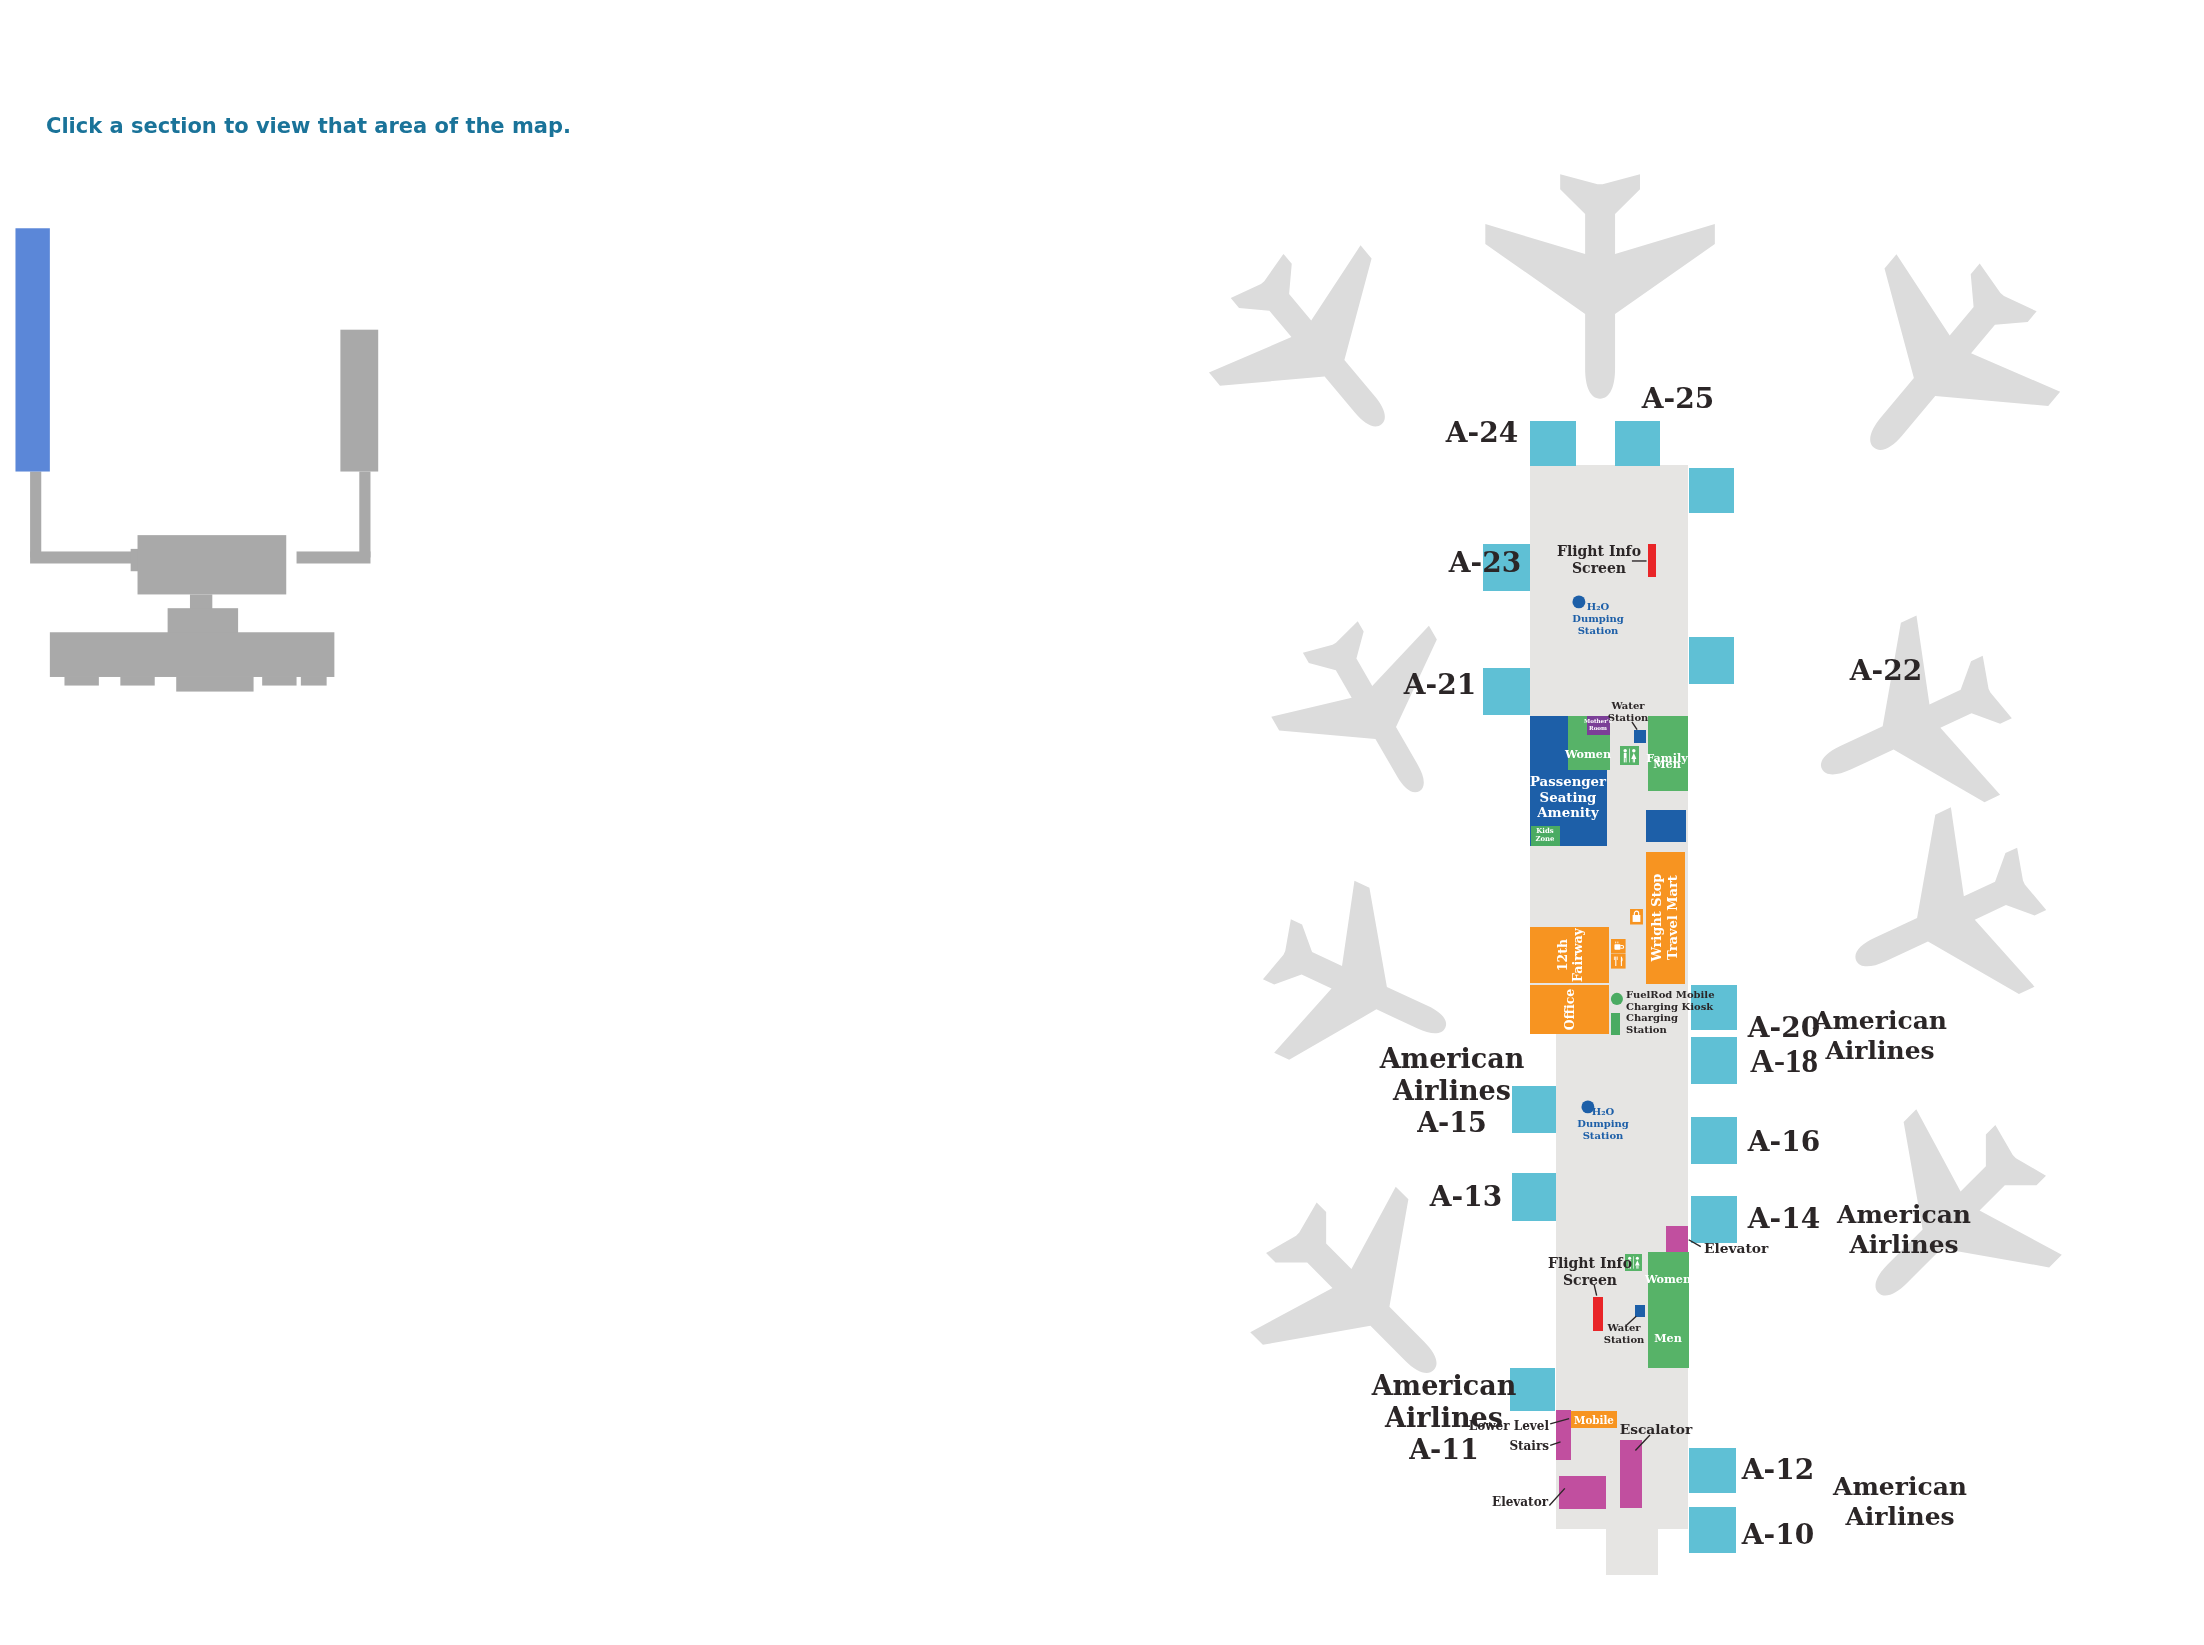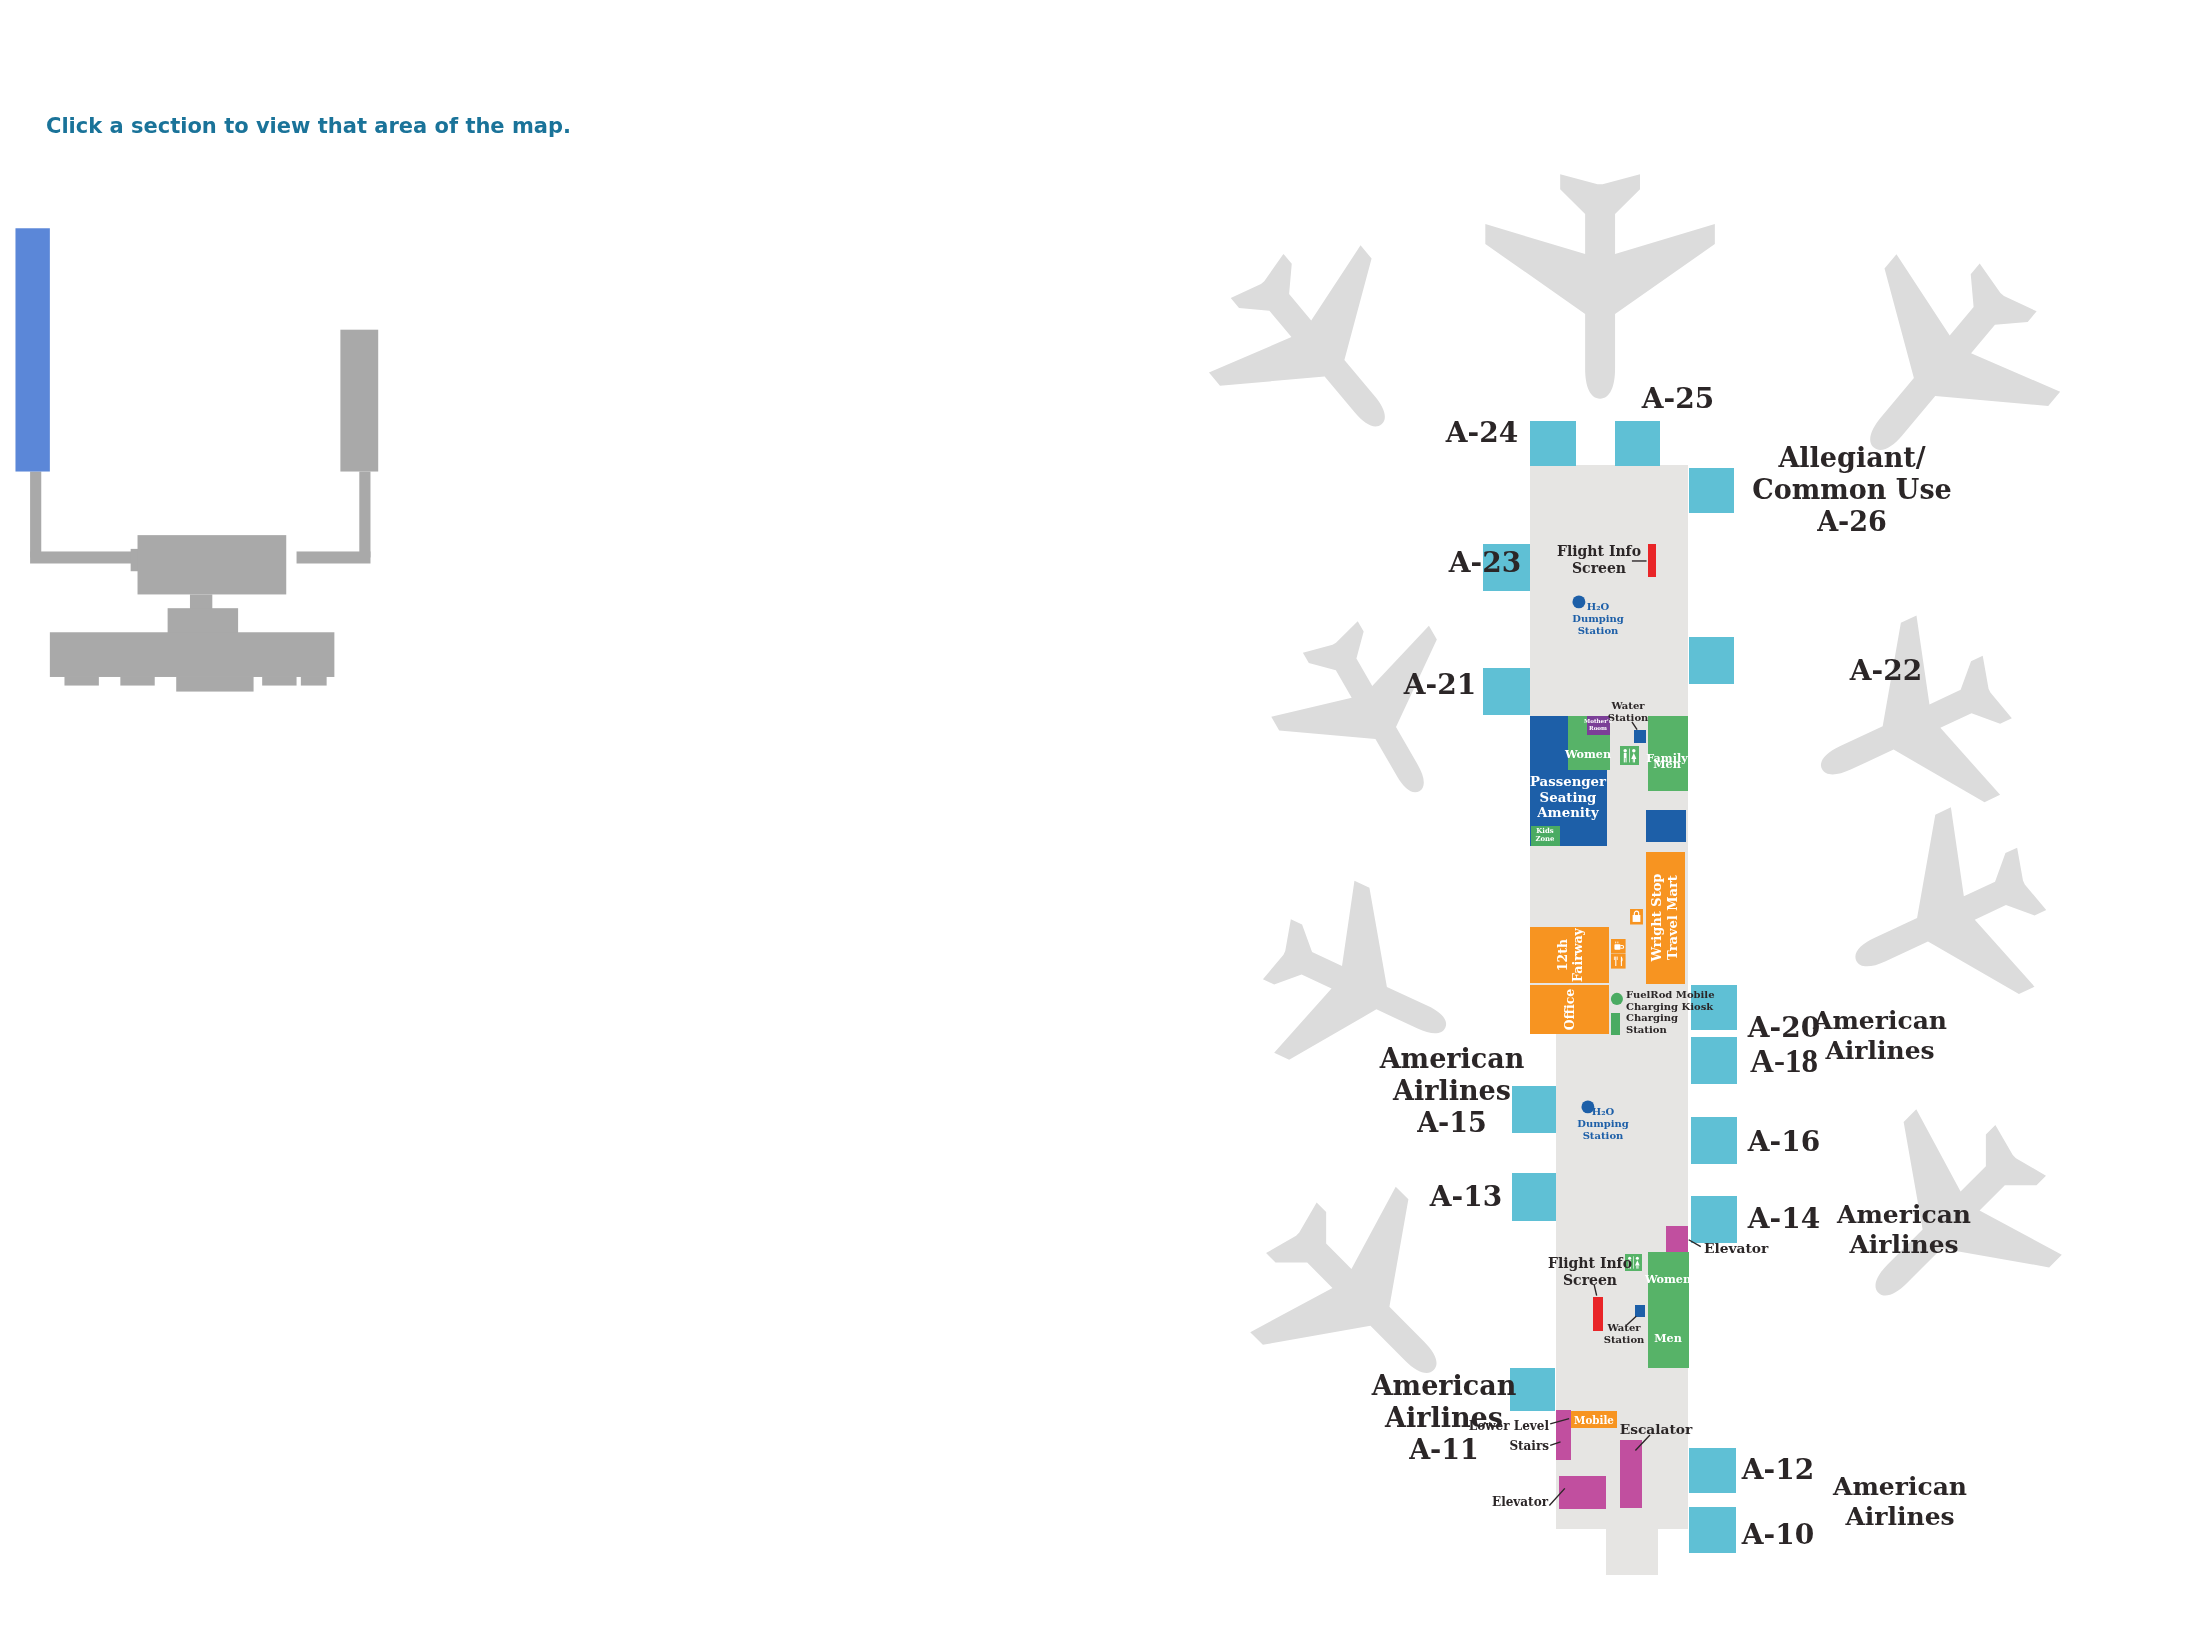--- a/index.html
+++ b/index.html
@@ -208,23 +208,20 @@
   <div class="lbl z6" style="left:1844px;top:671px;font-size:28px;margin-left:42px;">A-22</div>
   <div class="lbl z6" style="left:1440px;top:685px;font-size:28px;">A-21</div>
   <div class="lbl z6" style="left:1784px;top:1011px;font-size:28px;margin-top:17px;">A-20</div>
   <div class="lbl z6" style="left:1784px;top:1061px;font-size:33px;font-family:Liberation Serif, serif;">A-18</div>
   <div class="lbl z6" style="left:1784px;top:1142px;font-size:28px;">A-16</div>
   <div class="lbl z6" style="left:1784px;top:1219px;font-size:28px;">A-14</div>
   <div class="lbl z6" style="left:1466px;top:1197px;font-size:28px;">A-13</div>
   <div class="lbl z6" style="left:1778px;top:1470px;font-size:28px;">A-12</div>
   <div class="lbl z6" style="left:1778px;top:1535px;font-size:28px;">A-10</div>
 
-  <div class="lbl z6" style="left:1852px;top:490px;font-size:27px;">Allegiant/
-Common Use
-A-26</div>
   <div class="lbl z6" style="left:1452px;top:1091px;font-size:27px;">American
 Airlines
 A-15</div>
   <div class="lbl z6" style="left:1444px;top:1418px;font-size:27px;">American
 Airlines
 A-11</div>
   <div class="lbl z6" style="left:1880px;top:1035px;font-size:25px;">American
 Airlines</div>
   <div class="lbl z6" style="left:1904px;top:1229px;font-size:25px;">American
 Airlines</div>

